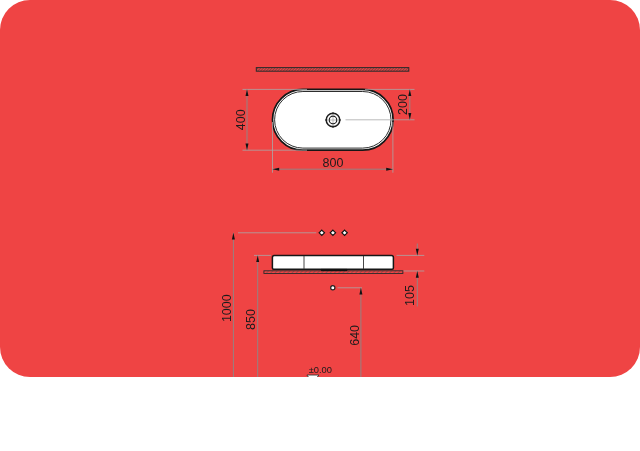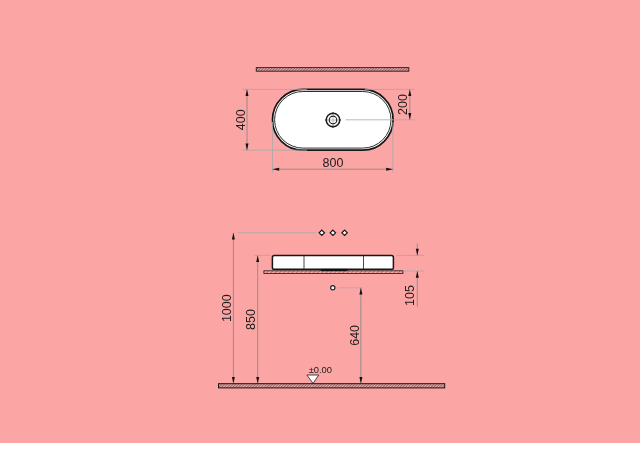--- a/index.html
+++ b/index.html
@@ -1,16 +1,16 @@
 <!DOCTYPE html>
 <html><head>
 <meta charset="utf-8">
 <style>
   html,body{margin:0;padding:0;background:#ffffff;}
-  #stage{position:relative;width:640px;height:443px;background:#fca5a5;overflow:hidden;}
+  #stage{position:relative;width:640px;height:377px;background:#ef4444;overflow:hidden;border-radius:30px;}
   svg{display:block;}
   text{font-family:"Liberation Sans",sans-serif;fill:#1c1c1c;}
 </style>
 </head>
 <body>
 
 <div id="stage">
 <svg width="640" height="451" viewBox="0 0 640 451">
 <defs>
 <pattern id="hatch" width="2" height="2" patternUnits="userSpaceOnUse" patternTransform="rotate(45)">

